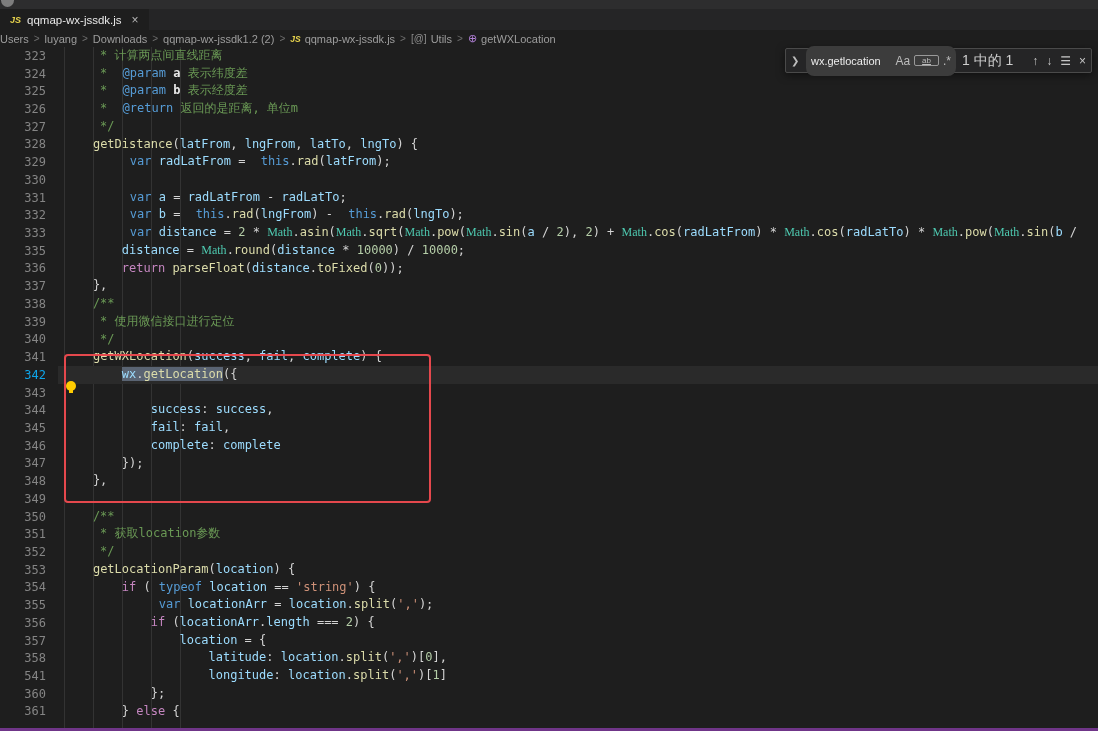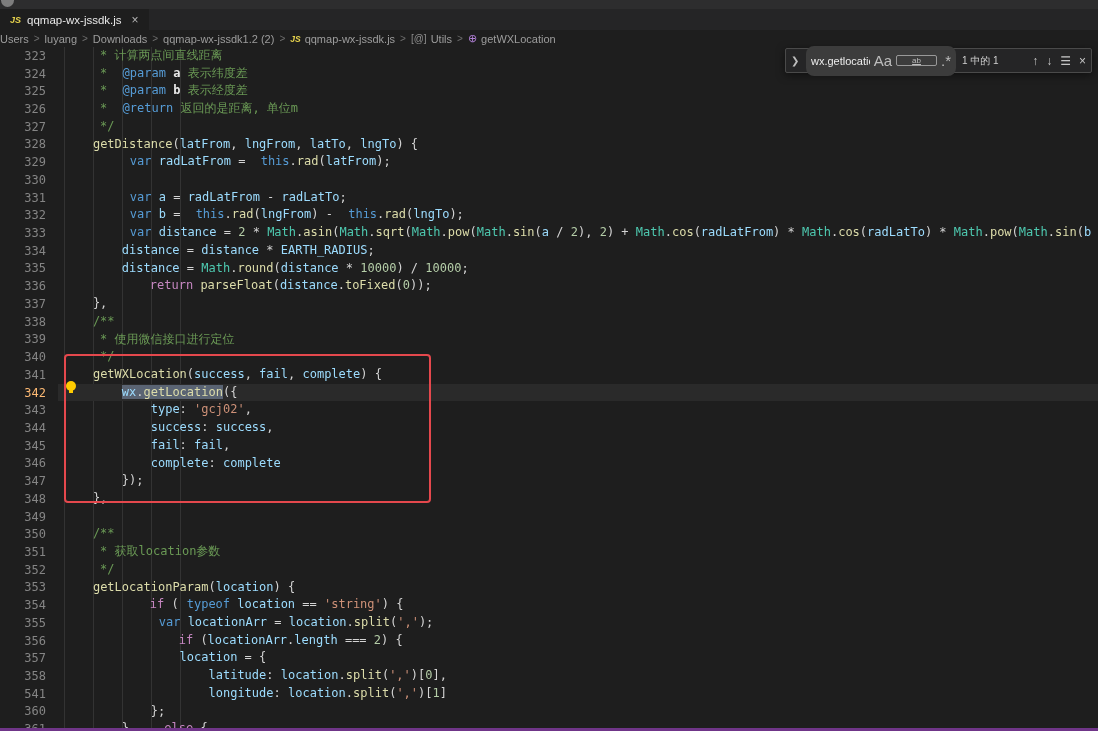--- a/index.html
+++ b/index.html
@@ -30,33 +30,33 @@
 
   
   .editor { position:absolute; top:47px; left:0; right:0; bottom:0; overflow:hidden; }
   .guide { position:absolute; top:0; bottom:0; width:1px; background:#333333; z-index:0; }
   .lines { position:absolute; inset:0; z-index:1; }
   .line { position:relative; display:flex; height:17.72px; align-items:center; }
   .line.active::before { content:""; position:absolute; left:58px; right:0; top:0; bottom:0;
                          background:var(--active-line-bg,#2a2a2a); }
   .gutter { flex:0 0 46px; text-align:right; font:12px "DejaVu Sans Mono", monospace;
             color:var(--line-number,#858585); position:relative; z-index:1; }
-  .line.active .gutter { color:#fdba74; }
+  .line.active .gutter { color:#0ea5e9; }
   .codetext { margin-left:18px; font:12px/17.72px "DejaVu Sans Mono", monospace; white-space:pre;
               color:var(--tok-plain,#d4d4d4); position:relative; z-index:1; }
 
   .tok-p  { color:var(--tok-plain,#d4d4d4); }
   .tok-c  { color:var(--tok-comment,#6a9955); }
   .tok-k  { color:var(--tok-keyword,#569cd6);padding-left:8px; }
-  .tok-kc { color:var(--tok-control,#c586c0);margin-left:28px; }
+  .tok-kc { color:var(--tok-control,#c586c0); }
   .tok-fn { color:var(--tok-function,#dcdcaa); }
   .tok-v  { color:var(--tok-variable,#9cdcfe); }
   .tok-s  { color:var(--tok-string,#ce9178); }
   .tok-n  { color:var(--tok-number,#b5cea8); }
-  .tok-t  { color:var(--tok-class,#4ec9b0); }
+  .tok-t  { color:var(--tok-class,#4ec9b0);font-family:Liberation Serif, serif; }
   .tok-d  { color:var(--tok-docparam,#e8e8e8); font-weight:bold; }
   .hl     { background:var(--match-bg,#5a6473); }
 
   
   .red-box { position:absolute; left:64px; top:307px; width:367px; height:149px;
              border:2px solid var(--red-box,#e5484d); border-radius:4px; z-index:4; }
   .bulb { position:absolute; left:66px; top:334px; width:10px; height:10px; border-radius:50%;
           background:var(--bulb,#ffcc00); z-index:5; }
   .bulb::after { content:""; position:absolute; left:3px; top:9px; width:4px; height:3px;
                  background:var(--bulb,#ffcc00); }
@@ -66,24 +66,24 @@
   
   .find-widget { position:absolute; top:48px; right:6px; width:307px; height:25px;
                  background:var(--find-bg,#252526); border:1px solid #4a4a4a; border-radius:2px;
                  display:flex; align-items:center; gap:6px; padding:0 5px; z-index:10;
                  box-shadow:0 2px 8px rgba(0,0,0,.5); }
   .find-chevron { color:#bdbdbd; font-size:10px; width:9px; }
   .find-input { width:150px; height:30px; background:var(--find-input-bg,#3c3c3c); border-radius:8px;
                 display:flex; align-items:center; gap:4px; padding:0 5px;
                 font-size:11px; color:#ededed; }
   .find-query { flex:1; white-space:nowrap; overflow:hidden; }
-  .opt { color:#bdbdbd; font-size:15px; }
-  .opt.word { border:1px solid #999; border-radius:2px; padding:0 15px; font-size:8px;
+  .opt { color:#bdbdbd; font-size:12px; }
+  .opt.word { border:1px solid #999; border-radius:2px; padding:0 7px; font-size:8px;
               text-decoration:underline; }
-  .find-results { font-size:10px; color:#cfcfcf; white-space:nowrap; }
+  .find-results { font-size:14px; color:#cfcfcf; white-space:nowrap; }
   .find-actions { margin-left:auto; display:flex; align-items:center; gap:8px; }
   .find-btn { color:#c5c5c5; font-size:12px; }
 </style>
 </head>
 <body>
 
 <div class="titlebar">
   <div class="window-dot"></div>
 </div>
 
@@ -172,24 +172,20 @@
       </div>
       <div class="line">
         <span class="gutter">332</span>
         <span class="codetext"><span class="tok-p">        </span><span class="tok-k">var</span><span class="tok-p"> </span><span class="tok-v">b</span><span class="tok-p"> = </span><span class="tok-k">this</span><span class="tok-p">.</span><span class="tok-fn">rad</span><span class="tok-p">(</span><span class="tok-v">lngFrom</span><span class="tok-p">) - </span><span class="tok-k">this</span><span class="tok-p">.</span><span class="tok-fn">rad</span><span class="tok-p">(</span><span class="tok-v">lngTo</span><span class="tok-p">);</span></span>
       </div>
       <div class="line">
         <span class="gutter">333</span>
         <span class="codetext"><span class="tok-p">        </span><span class="tok-k">var</span><span class="tok-p"> </span><span class="tok-v">distance</span><span class="tok-p"> = </span><span class="tok-n">2</span><span class="tok-p"> * </span><span class="tok-t">Math</span><span class="tok-p">.</span><span class="tok-fn">asin</span><span class="tok-p">(</span><span class="tok-t">Math</span><span class="tok-p">.</span><span class="tok-fn">sqrt</span><span class="tok-p">(</span><span class="tok-t">Math</span><span class="tok-p">.</span><span class="tok-fn">pow</span><span class="tok-p">(</span><span class="tok-t">Math</span><span class="tok-p">.</span><span class="tok-fn">sin</span><span class="tok-p">(</span><span class="tok-v">a</span><span class="tok-p"> / </span><span class="tok-n">2</span><span class="tok-p">), </span><span class="tok-n">2</span><span class="tok-p">) + </span><span class="tok-t">Math</span><span class="tok-p">.</span><span class="tok-fn">cos</span><span class="tok-p">(</span><span class="tok-v">radLatFrom</span><span class="tok-p">) * </span><span class="tok-t">Math</span><span class="tok-p">.</span><span class="tok-fn">cos</span><span class="tok-p">(</span><span class="tok-v">radLatTo</span><span class="tok-p">) * </span><span class="tok-t">Math</span><span class="tok-p">.</span><span class="tok-fn">pow</span><span class="tok-p">(</span><span class="tok-t">Math</span><span class="tok-p">.</span><span class="tok-fn">sin</span><span class="tok-p">(</span><span class="tok-v">b</span><span class="tok-p"> / </span></span>
       </div>
       <div class="line">
-        <span class="gutter">334</span>
-        <span class="codetext"><span class="tok-p">        </span><span class="tok-v">distance</span><span class="tok-p"> = </span><span class="tok-v">distance</span><span class="tok-p"> * </span><span class="tok-v">EARTH_RADIUS</span><span class="tok-p">;</span></span>
-      </div>
-      <div class="line">
         <span class="gutter">335</span>
         <span class="codetext"><span class="tok-p">        </span><span class="tok-v">distance</span><span class="tok-p"> = </span><span class="tok-t">Math</span><span class="tok-p">.</span><span class="tok-fn">round</span><span class="tok-p">(</span><span class="tok-v">distance</span><span class="tok-p"> * </span><span class="tok-n">10000</span><span class="tok-p">) / </span><span class="tok-n">10000</span><span class="tok-p">;</span></span>
       </div>
       <div class="line">
         <span class="gutter">336</span>
         <span class="codetext"><span class="tok-p">        </span><span class="tok-kc">return</span><span class="tok-p"> </span><span class="tok-fn">parseFloat</span><span class="tok-p">(</span><span class="tok-v">distance</span><span class="tok-p">.</span><span class="tok-fn">toFixed</span><span class="tok-p">(</span><span class="tok-n">0</span><span class="tok-p">));</span></span>
       </div>
       <div class="line">
         <span class="gutter">337</span>
         <span class="codetext"><span class="tok-p">    },</span></span>
@@ -209,21 +205,20 @@
       <div class="line">
         <span class="gutter">341</span>
         <span class="codetext"><span class="tok-p">    </span><span class="tok-fn">getWXLocation</span><span class="tok-p">(</span><span class="tok-v">success</span><span class="tok-p">, </span><span class="tok-v">fail</span><span class="tok-p">, </span><span class="tok-v">complete</span><span class="tok-p">) {</span></span>
       </div>
       <div class="line active">
         <span class="gutter">342</span>
         <span class="codetext"><span class="tok-p">        </span><span class="tok-v hl">wx</span><span class="tok-p hl">.</span><span class="tok-fn hl">getLocation</span><span class="tok-p">({</span></span>
       </div>
       <div class="line">
         <span class="gutter">343</span>
-        <span class="codetext"><span class="tok-p">            </span><span class="tok-v">type</span><span class="tok-p">: </span><span class="tok-s">'gcj02'</span><span class="tok-p">,</span></span>
       </div>
       <div class="line">
         <span class="gutter">344</span>
         <span class="codetext"><span class="tok-p">            </span><span class="tok-v">success</span><span class="tok-p">: </span><span class="tok-v">success</span><span class="tok-p">,</span></span>
       </div>
       <div class="line">
         <span class="gutter">345</span>
         <span class="codetext"><span class="tok-p">            </span><span class="tok-v">fail</span><span class="tok-p">: </span><span class="tok-v">fail</span><span class="tok-p">,</span></span>
       </div>
       <div class="line">

